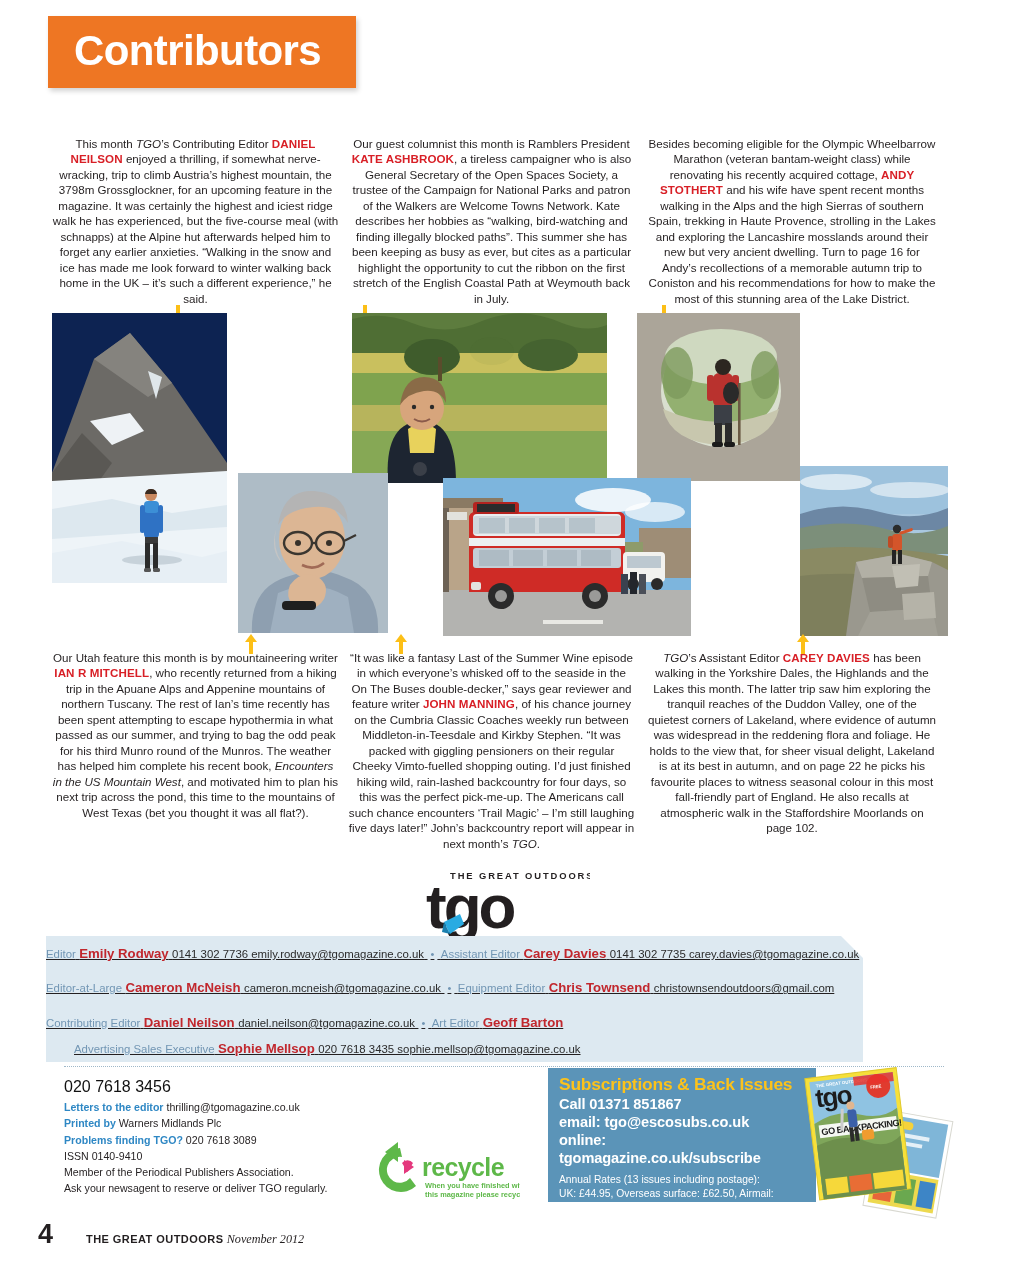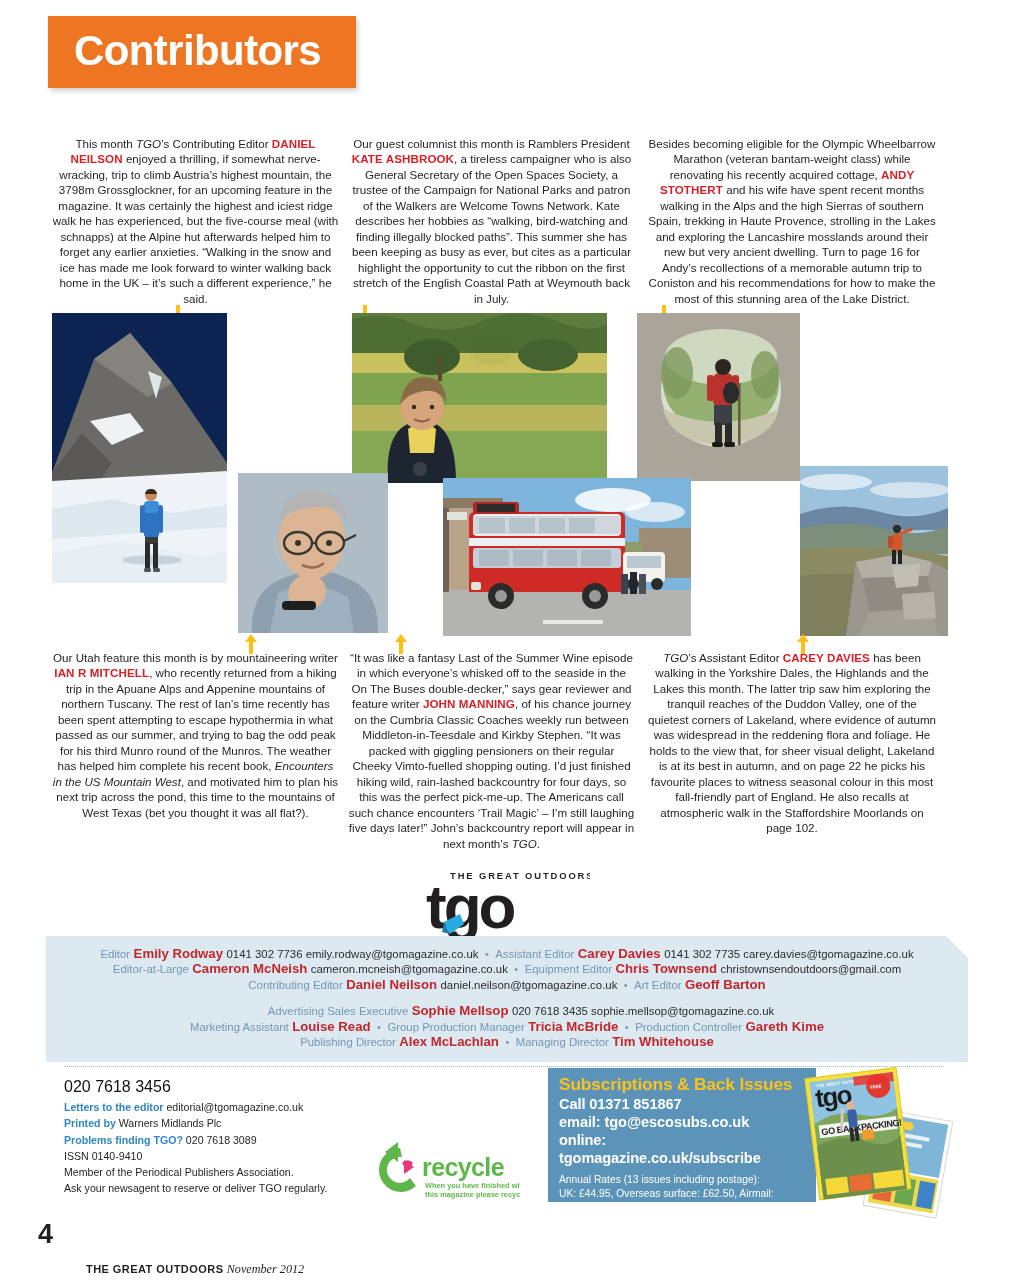--- a/index.html
+++ b/index.html
@@ -48,28 +48,29 @@
   
   .arw{position:absolute;width:16px;height:20px;}
   .arw svg{display:block;width:100%;height:100%;}
 
   
   .logo{position:absolute;left:424px;top:866px;width:166px;height:74px;}
   .logo svg{display:block;width:100%;height:100%;}
 
   
   .masthead{
-    position:absolute;left:46px;top:936px;width:922px;height:126px;
+    position:absolute;left:46px;top:936px;width:817px;height:126px;
     background:#dde9f1;
     -webkit-clip-path:polygon(0 0, 100% 0, 100% 0, 100% 100%, 0 100%);
     clip-path:polygon(0 0, calc(100% - 22px) 0, 100% 22px, 100% 100%, 0 100%);
-    text-align:center;
+    text-align:left;
+    text-decoration:underline;
   }
   .mrow{font-size:12.4px;line-height:1.0;padding:0;white-space:nowrap;}
-  .mrow + .mrow{margin-top:2px;}
+  .mrow + .mrow{margin-top:21px;}
   .masthead .pad{padding-top:11px;}
   .role{color:#7296b4;font-size:11.4px;}
   .name{color:#c1272d;font-weight:bold;font-size:13.2px;}
   .det{color:#2b2b2b;font-size:11.4px;}
   .sep{color:#7296b4;font-size:11px;padding:0 3px;}
   .mrow.gap{margin-top:13px;padding-left:28px;}
 
   
   .dotline{
     position:absolute;left:64px;top:1066px;width:880px;height:1px;
@@ -106,21 +107,21 @@
   
   .covers{position:absolute;left:806px;top:1062px;width:152px;height:152px;}
   .covers svg{display:block;width:100%;height:100%;overflow:visible;}
 
   
   .footer{position:absolute;left:38px;top:1224px;width:500px;height:34px;}
   .footer .pg{
     position:absolute;left:0;top:-3px;font-size:27px;font-weight:bold;color:#231f20;line-height:1;
   }
   .footer .ftxt{
-    position:absolute;left:48px;top:8px;font-size:11.6px;color:#231f20;white-space:nowrap;margin-top:30px;
+    position:absolute;left:48px;top:8px;font-size:11.6px;color:#231f20;white-space:nowrap;
   }
   .footer .ftxt b{font-weight:bold;letter-spacing:.45px;font-size:11px;}
   .footer .ftxt i{font-family:"Liberation Serif", serif;font-style:italic;font-size:12.2px;}
 </style>
 </head>
 <body>
 
 <div class="page">
 
   <div class="hdr-banner">
@@ -418,21 +419,21 @@
       <span class="name">Tim Whitehouse</span>
     </div>
   </div>
 
   <div class="dotline"></div>
 
   <div class="pub">
     <div class="tel">020 7618 3456</div>
     <div class="ln">
       <b class="lbl">Letters to the editor</b>
-      <span>editorial@tgomagazine.co.uk</span>
+      <span>thrilling@tgomagazine.co.uk</span>
     </div>
     <div class="ln">
       <b class="lbl">Printed by</b>
       <span>Warners Midlands Plc</span>
     </div>
     <div class="ln">
       <b class="lbl">Problems finding TGO?</b>
       <span>020 7618 3089</span>
     </div>
     <div>ISSN 0140-9410</div>

